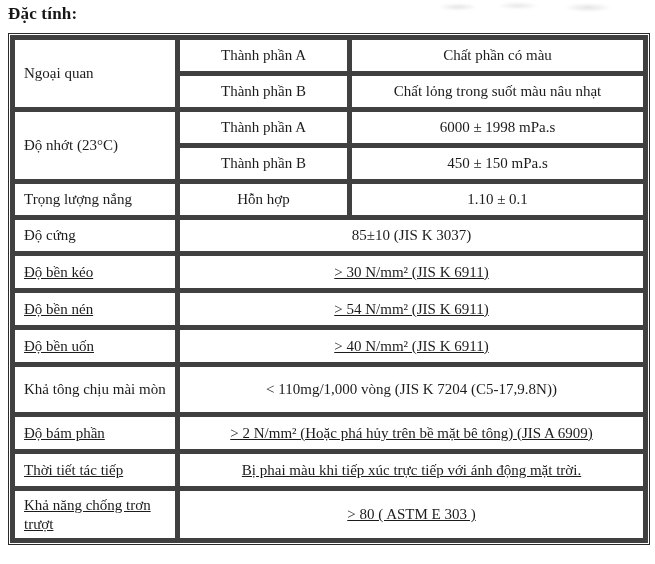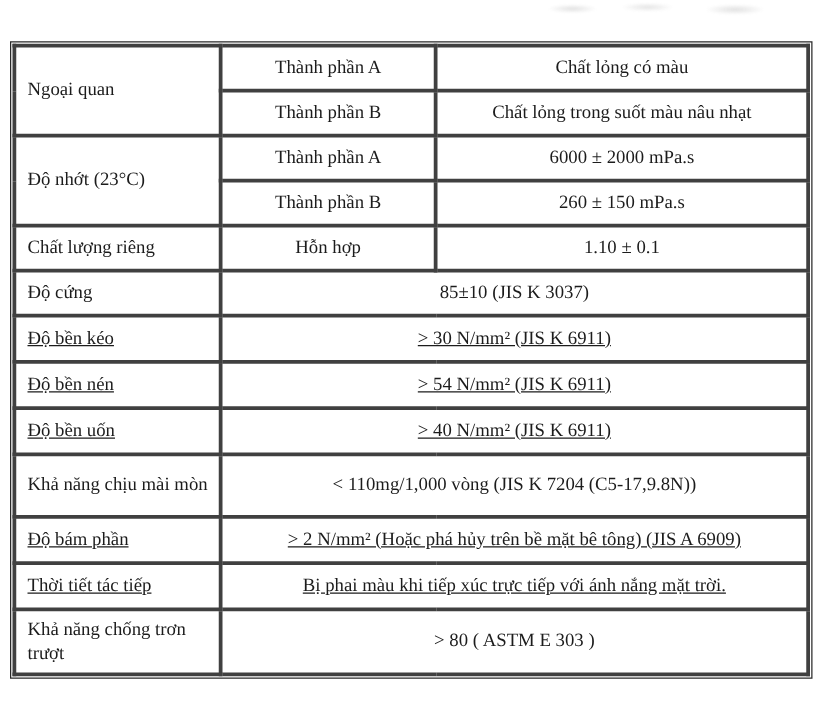--- a/index.html
+++ b/index.html
@@ -51,77 +51,78 @@
   }
   table {
     width: 100%;
     border-collapse: collapse;
     table-layout: fixed;
     font-size: 15px;
   }
   col.c1 { width: 165px; }
   col.c2 { width: 172px; }
   td {
-    border: 3px solid #404040;
+    border: 5px solid #404040;
     vertical-align: middle;
     padding: 2px 6px;
     line-height: 1.25;
   }
   td.label {
     text-align: left;
     padding-left: 9px;
     padding-right: 0;
   }
   td.mid, td.val {
     text-align: center;
   }
   tr.h37 { height: 36px; }
   tr.h38 { height: 37px; text-decoration: underline; }
   tr.h50 { height: 50px; }
-  tr.h53 { height: 52px; }
+  tr.h53 { height: 52px; text-decoration: underline; }
 </style>
 </head>
 <body>
 
 <div class="page">
 
   <div class="scan-artifact"></div>
 
+  <div class="heading">Đặc tính:</div>
 
   <div class="table-wrap">
     <table>
       <colgroup>
         <col class="c1">
           <col class="c2">
           <col class="c3">
       </colgroup>
       <tbody>
 
         <tr class="h37">
           <td class="label" rowspan="2">Ngoại quan</td>
           <td class="mid">Thành phần A</td>
-          <td class="val">Chất lỏng có màu</td>
+          <td class="val">Chất phần có màu</td>
         </tr>
         <tr class="h37">
           <td class="mid">Thành phần B</td>
           <td class="val">Chất lỏng trong suốt màu nâu nhạt</td>
         </tr>
 
         <tr class="h37">
           <td class="label" rowspan="2">Độ nhớt (23°C)</td>
           <td class="mid">Thành phần A</td>
-          <td class="val">6000 ± 2000 mPa.s</td>
+          <td class="val">6000 ± 1998 mPa.s</td>
         </tr>
         <tr class="h37">
           <td class="mid">Thành phần B</td>
-          <td class="val">260 ± 150 mPa.s</td>
+          <td class="val">450 ± 150 mPa.s</td>
         </tr>
 
         <tr class="h37">
-          <td class="label">Chất lượng riêng</td>
+          <td class="label">Trọng lượng nắng</td>
           <td class="mid">Hỗn hợp</td>
           <td class="val">1.10 ± 0.1</td>
         </tr>
 
         <tr class="h37">
           <td class="label">Độ cứng</td>
           <td class="val" colspan="2">85±10 (JIS K 3037)</td>
         </tr>
 
         <tr class="h38">
@@ -133,32 +134,32 @@
           <td class="label">Độ bền nén</td>
           <td class="val" colspan="2">&gt; 54 N/mm² (JIS K 6911)</td>
         </tr>
 
         <tr class="h38">
           <td class="label">Độ bền uốn</td>
           <td class="val" colspan="2">&gt; 40 N/mm² (JIS K 6911)</td>
         </tr>
 
         <tr class="h50">
-          <td class="label">Khả năng chịu mài mòn</td>
+          <td class="label">Khả tông chịu mài mòn</td>
           <td class="val" colspan="2">&lt; 110mg/1,000 vòng (JIS K 7204 (C5-17,9.8N))</td>
         </tr>
 
         <tr class="h38">
           <td class="label">Độ bám phần</td>
           <td class="val" colspan="2">&gt; 2 N/mm² (Hoặc phá hủy trên bề mặt bê tông) (JIS A 6909)</td>
         </tr>
 
         <tr class="h38">
           <td class="label">Thời tiết tác tiếp</td>
-          <td class="val" colspan="2">Bị phai màu khi tiếp xúc trực tiếp với ánh nắng mặt trời.</td>
+          <td class="val" colspan="2">Bị phai màu khi tiếp xúc trực tiếp với ánh động mặt trời.</td>
         </tr>
 
         <tr class="h53">
           <td class="label">Khả năng chống trơn trượt</td>
           <td class="val" colspan="2">&gt; 80  ( ASTM E 303 )</td>
         </tr>
       </tbody>
     </table>
   </div>
 

